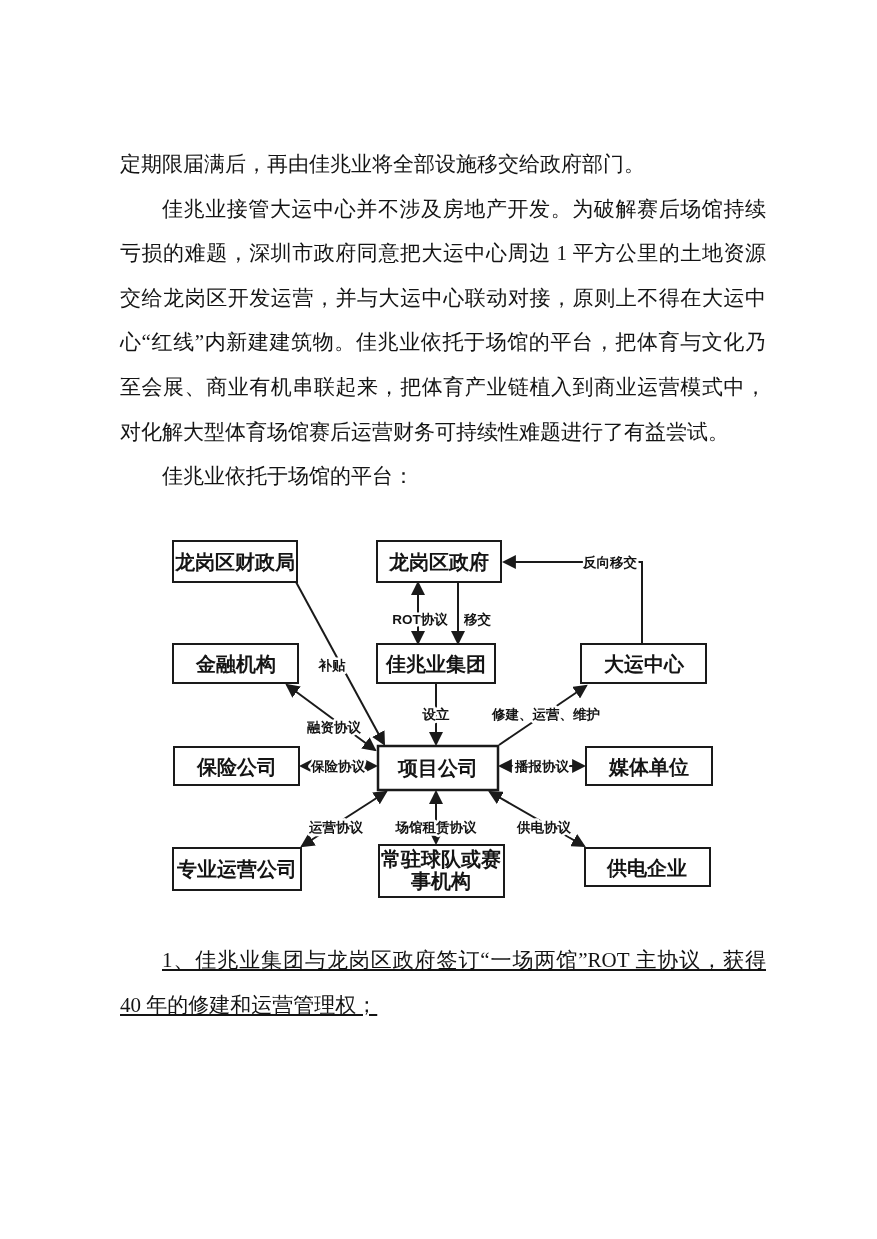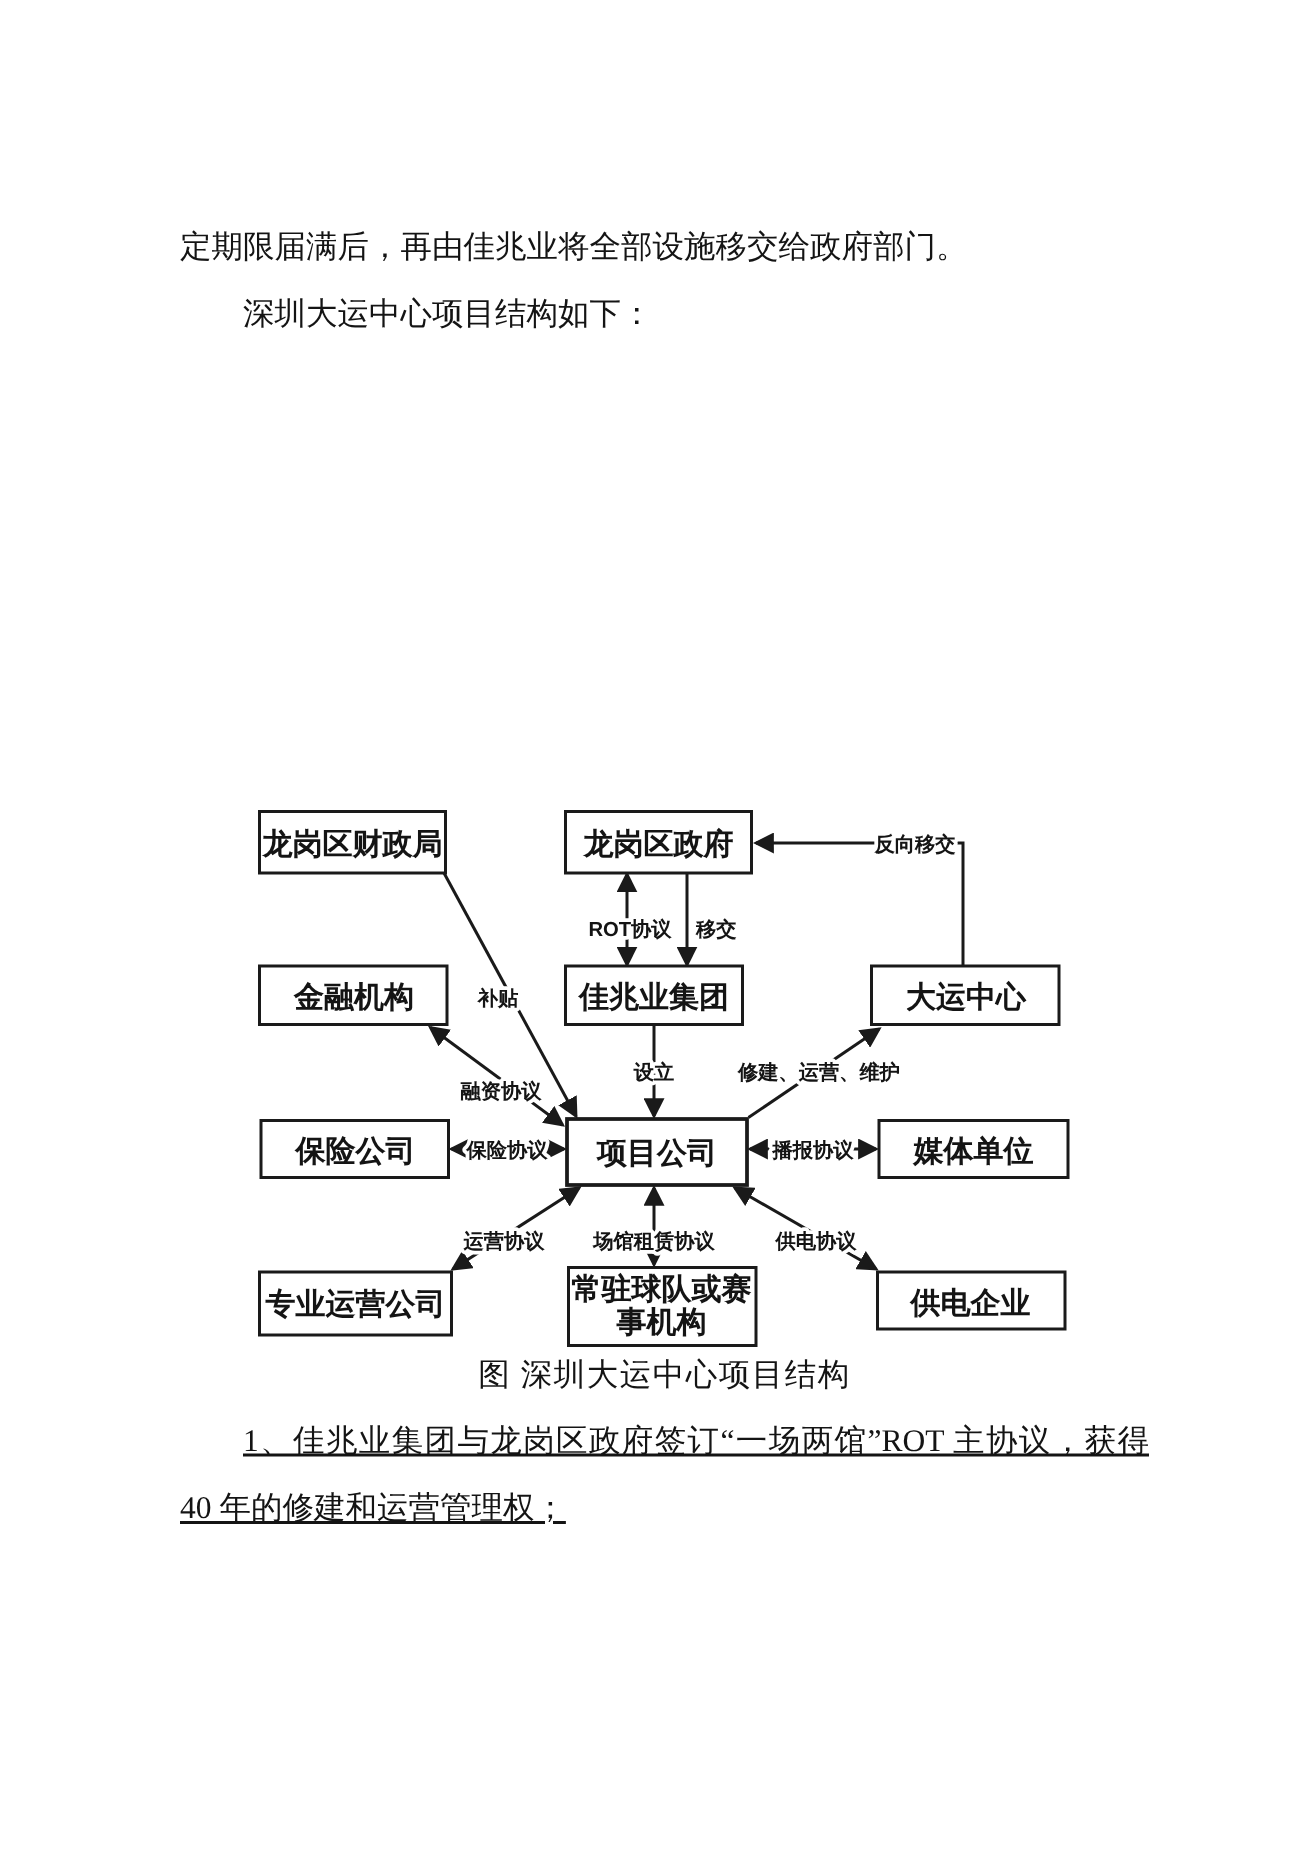--- a/index.html
+++ b/index.html
@@ -44,21 +44,22 @@
   }
   .diagram text.mid { text-anchor:middle; }
 </style>
 </head>
 <body>
 
 <div class="page">
 
   <div class="body-text">
     <p class="noindent">定期限届满后，再由佳兆业将全部设施移交给政府部门。</p>
-    <p class="indent">深圳大运中心项目结构如下：</p>
+    <p class="indent">佳兆业接管大运中心并不涉及房地产开发。为破解赛后场馆持续亏损的难题，深圳市政府同意把大运中心周边 1 平方公里的土地资源交给龙岗区开发运营，并与大运中心联动对接，原则上不得在大运中心“红线”内新建建筑物。佳兆业依托于场馆的平台，把体育与文化乃至会展、商业有机串联起来，把体育产业链植入到商业运营模式中，对化解大型体育场馆赛后运营财务可持续性难题进行了有益尝试。</p>
+    <p class="indent">佳兆业依托于场馆的平台：</p>
   </div>
 
   <svg class="diagram" width="560" height="367" viewBox="0 0 560 367" xmlns="http://www.w3.org/2000/svg">
     <defs>
       <marker id="ah" viewBox="0 0 10 10" refX="8.5" refY="5" markerWidth="7" markerHeight="7" orient="auto-start-reverse">
         <path d="M0 0 L10 5 L0 10 z" fill="#1a1a1a"></path>
       </marker>
     </defs>
 
     <line x1="258" y1="48" x2="258" y2="108" marker-start="url(#ah)" marker-end="url(#ah)"></line>
@@ -127,21 +128,20 @@
       <rect x="219" y="310" width="125" height="52"></rect>
       <text class="bx" x="281" y="331">常驻球队或赛</text>
       <text class="bx" x="281" y="353">事机构</text>
     </g>
     <g>
       <rect x="425" y="313" width="125" height="38"></rect>
       <text class="bx" x="487" y="340">供电企业</text>
     </g>
   </svg>
 
-  <div class="caption">图  深圳大运中心项目结构</div>
 
   <div class="items">
     <p class="indent">1、佳兆业集团与龙岗区政府签订“一场两馆”ROT 主协议，获得 40 年的修建和运营管理权；</p>
   </div>
 
   <div class="page-number">2</div>
 
 </div>
 
 </body></html>

